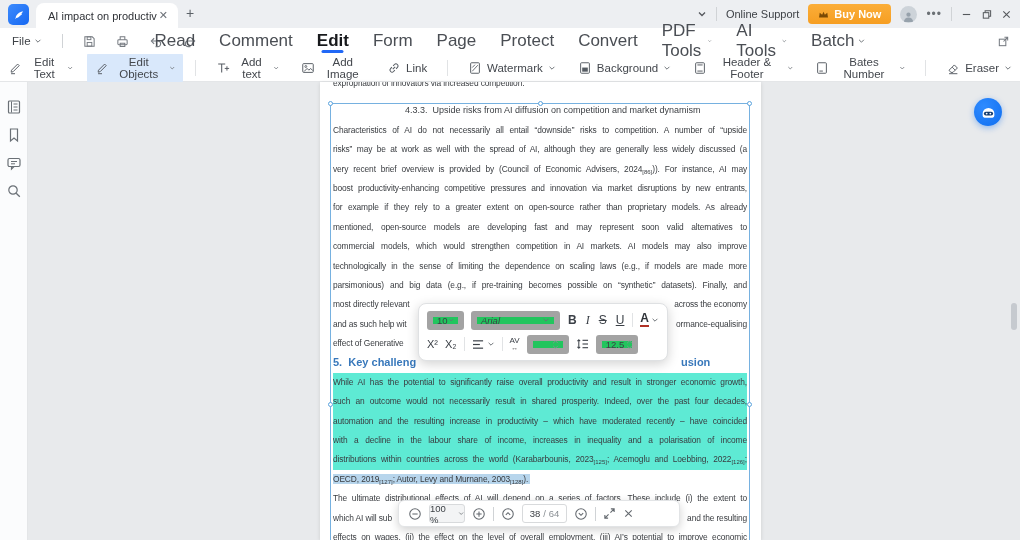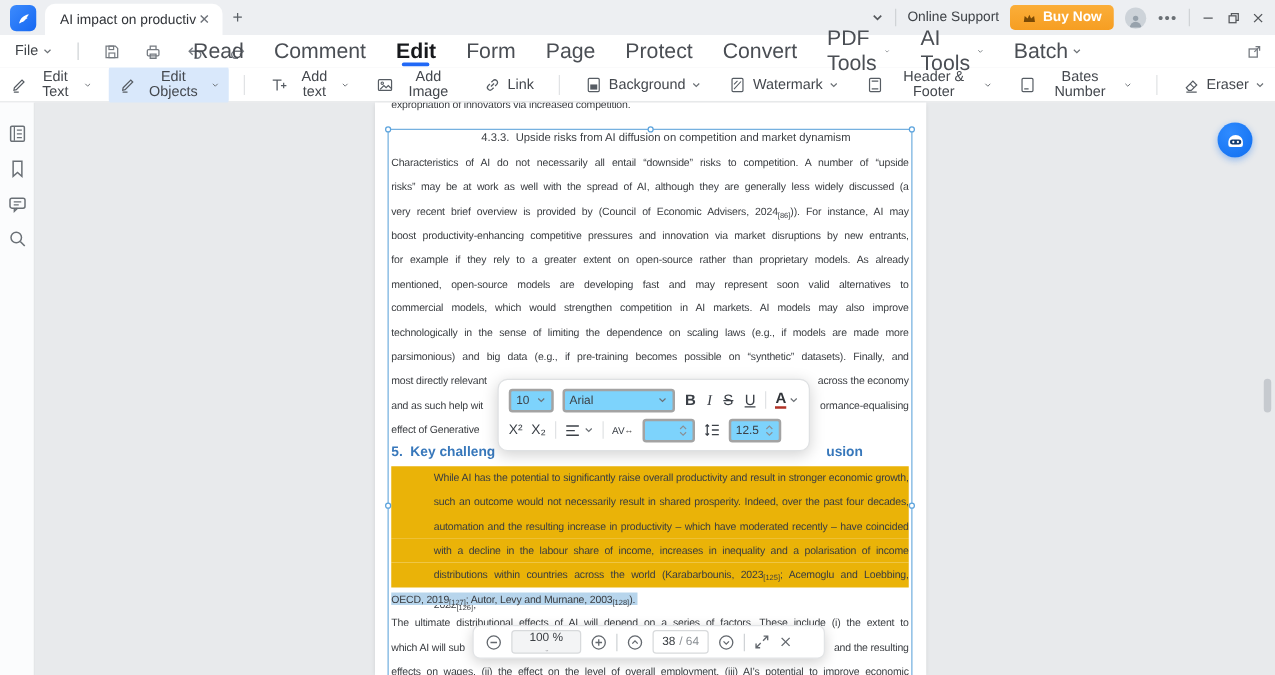--- a/index.html
+++ b/index.html
@@ -44,71 +44,71 @@
     padding:4px 8px; border-radius:4px; cursor:pointer; background:transparent; border:none;text-align:center; }
   .tb-item.active { background:#d9e8fb; }
   .tb-divider { width:1px; height:16px; background:#e1e3e5; margin:0 6px; }
   .icon { display:flex; align-items:center; color:#565c63; }
 
   
   .workspace { position:relative; height:458px; display:flex; }
   .sidebar { width:28px; background:#fbfcfd; border-right:1px solid #e4e6e8; display:flex;
     flex-direction:column; align-items:center; padding-top:17px; gap:12px; }
   .side-icon { color:#6a7076; cursor:pointer; display:flex; }
-  .canvas { position:relative; flex:1; background:#e8eaec; }
+  .canvas { position:relative; flex:1; background:#e8eaec;margin-left:20px; }
 
   .page { position:absolute; left:272px; top:0; width:441px; height:458px; background:#fff;
     box-shadow:0 1px 4px rgba(0,0,0,.12); overflow:hidden; }
   .doc { position:absolute; left:13px; top:0; width:414px; z-index:1; }
   .line { position:relative; height:19.4px; line-height:19.4px; font-size:8.4px; letter-spacing:-0.12px;
     color:#393c40; white-space:nowrap; }
   .line.j { white-space:normal; text-align:justify; text-align-last:justify; }
   .line sub { font-size:6px; letter-spacing:0; vertical-align:-2px; }
   .partial { margin-top:-8px; }
   .h433 { margin-top:8px; font-size:9px; color:#3b3e42; padding-left:72px; letter-spacing:0; }
   .h5 { font-weight:bold; font-size:11px; color:#3878bb; letter-spacing:0; }
-  .sel { background:#eab308;padding-left:34px; }
+  .sel { background:#5eead4; }
   .sel-last span { background:#b7d5ec; padding-right:2px; }
   .frag-left { position:absolute; left:0; top:0; }
   .frag-right { position:absolute; top:0; }
   .frag-right.edge { right:0; }
 
   
   .sel-box { position:absolute; left:10px; top:21px; width:420px; height:437px; z-index:2;
     border:1px solid #76b1e0; border-bottom:none; pointer-events:none; }
   .handle { position:absolute; width:5px; height:5px; border-radius:50%; background:#fff;
     border:1px solid #5ba3dd; pointer-events:auto; }
 
   
   .fmtbar { position:absolute; left:98px; top:221px; width:250px; height:58px; background:#fff;
     border:1px solid #dfe1e3; border-radius:8px; box-shadow:0 3px 12px rgba(0,0,0,.18);
     z-index:5; padding:5px 8px; display:flex; flex-direction:column; justify-content:space-between; }
   .fmtrow { display:flex; align-items:center; gap:7px; height:22px; }
-  .fbox { height:19px; background:#7dd3fc; border:2px solid #a3a3a3; border-radius:3px;
+  .fbox { height:19px; background:#22c55e; border:6px solid #a3a3a3; border-radius:3px;
     display:flex; align-items:center; justify-content:space-between; padding:0 4px; font-size:9.5px; color:#3c4045; cursor:pointer; }
-  .fbox.size { width:37px; } .fbox.font { width:95px; } .fbox.spin { width:42px; }
+  .fbox.size { width:37px; } .fbox.font { width:95px;font-style:italic; } .fbox.spin { width:42px; }
   .fbtn { font-size:12px; color:#3b4047; cursor:pointer; background:none; border:none; padding:0 1px;
     font-family:"Liberation Sans", sans-serif; display:flex; align-items:center; }
   .fbtn.b { font-weight:bold; } .fbtn.i { font-style:italic; font-family:"Liberation Serif", serif; }
   .fbtn.s { text-decoration:line-through; } .fbtn.u { text-decoration:underline; }
   .acolor { position:relative; font-size:12px; font-weight:bold; color:#2f3338; padding-bottom:1px;
     border-bottom:2.5px solid #b03226; line-height:11px; }
   .fdiv { width:1px; height:14px; background:#e1e3e5; }
   .supsub { font-size:11px; color:#3b4047; cursor:pointer; }
   .carets { display:flex; flex-direction:column; gap:1px; margin-left:2px; }
-  .av { display:flex; flex-direction:row; align-items:center; line-height:7px; font-size:8px; color:#3b4047; cursor:pointer; }
+  .av { display:flex; flex-direction:column; align-items:center; line-height:7px; font-size:8px; color:#3b4047; cursor:pointer; }
   .av small { font-size:7px; color:#555; }
 
   
   .navbar { position:absolute; left:78px; top:418px; width:282px; height:27px; background:#fff;
     border:1px solid #e2e4e6; border-radius:6px; box-shadow:0 3px 10px rgba(0,0,0,.18); z-index:6;
     display:flex; align-items:center; gap:7px; padding:0 9px; }
   .nbox { height:19px; background:#f3f4f5; border:1px solid #d8dadc; border-radius:3px;
     display:flex; align-items:center; justify-content:center; gap:3px; font-size:9.5px; color:#3c4045; cursor:pointer; }
-  .nbox.zoom { width:56px;flex-direction:column; }
+  .nbox.zoom { width:36px; }
   .nbox.pages { width:45px; background:#fff; }
   .nbox.pages .total { color:#8a8f94; }
   .nbtn { display:flex; align-items:center; color:#63686e; cursor:pointer; }
 
   
   .ai-fab { position:absolute; right:18px; top:16px; width:28px; height:28px; border-radius:50%;
     background:radial-gradient(circle at 35% 30%,#2f8bff,#0f6ef0); box-shadow:0 2px 6px rgba(15,110,240,.4);
     display:flex; align-items:center; justify-content:center; z-index:6; cursor:pointer; }
   .scroll-thumb { position:absolute; right:3px; top:221px; width:6px; height:27px; border-radius:3px;
     background:#c6cacf; z-index:4; cursor:pointer; }
@@ -312,36 +312,36 @@
           <line x1="6.6" y1="9.4" x2="9.4" y2="6.6" stroke="currentColor" stroke-width="1.2"></line>
         </svg>
       </span>
       <span>Link</span>
     </button>
     <span class="tb-divider"></span>
     <button class="tb-item">
       <span class="icon">
         <svg width="14" height="14" viewBox="0 0 16 16">
           <rect x="3" y="2" width="10" height="12" rx="1" fill="none" stroke="currentColor" stroke-width="1.1"></rect>
+          <path d="M4.8 11.8 L11.2 4.8 M4.8 7.5 L8 4.2" stroke="currentColor" stroke-width="1"></path>
+        </svg>
+      </span>
+      <span>Watermark</span>
+      <svg width="8" height="8" viewBox="0 0 10 10">
+        <polyline points="2,3.5 5,6.5 8,3.5" fill="none" stroke="#6b7075" stroke-width="1.2"></polyline>
+      </svg>
+    </button>
+    <button class="tb-item">
+      <span class="icon">
+        <svg width="14" height="14" viewBox="0 0 16 16">
+          <rect x="3" y="2" width="10" height="12" rx="1" fill="none" stroke="currentColor" stroke-width="1.1"></rect>
           <rect x="4.8" y="7.5" width="6.4" height="4.7" fill="currentColor" stroke="none"></rect>
         </svg>
       </span>
       <span>Background</span>
-      <svg width="8" height="8" viewBox="0 0 10 10">
-        <polyline points="2,3.5 5,6.5 8,3.5" fill="none" stroke="#6b7075" stroke-width="1.2"></polyline>
-      </svg>
-    </button>
-    <button class="tb-item">
-      <span class="icon">
-        <svg width="14" height="14" viewBox="0 0 16 16">
-          <rect x="3" y="2" width="10" height="12" rx="1" fill="none" stroke="currentColor" stroke-width="1.1"></rect>
-          <path d="M4.8 11.8 L11.2 4.8 M4.8 7.5 L8 4.2" stroke="currentColor" stroke-width="1"></path>
-        </svg>
-      </span>
-      <span>Watermark</span>
       <svg width="8" height="8" viewBox="0 0 10 10">
         <polyline points="2,3.5 5,6.5 8,3.5" fill="none" stroke="#6b7075" stroke-width="1.2"></polyline>
       </svg>
     </button>
     <button class="tb-item">
       <span class="icon">
         <svg width="14" height="14" viewBox="0 0 16 16">
           <rect x="3" y="2" width="10" height="12" rx="1" fill="none" stroke="currentColor" stroke-width="1.1"></rect>
           <line x1="5" y1="4.5" x2="11" y2="4.5" stroke="currentColor" stroke-width="1.1"></line>
           <line x1="5" y1="11.5" x2="11" y2="11.5" stroke="currentColor" stroke-width="1.1"></line>

